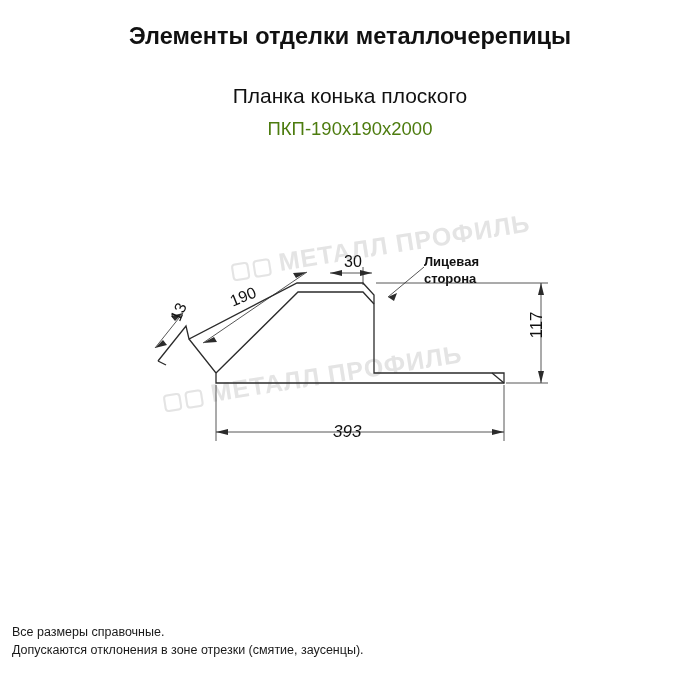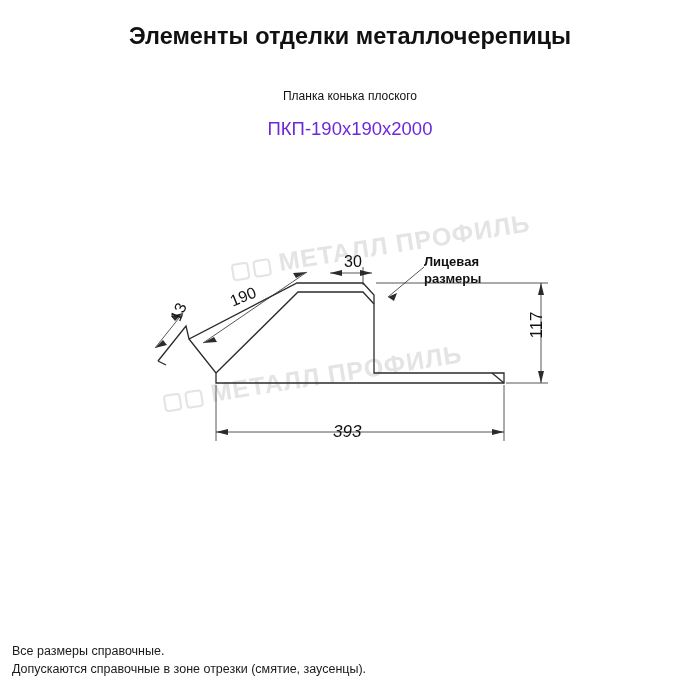--- a/index.html
+++ b/index.html
@@ -28,32 +28,32 @@
     text-align: center;
   }
   .title-main {
     font-size: 23.5px;
     font-weight: bold;
     letter-spacing: 0px;
     line-height: 28px;
     color: #111111;
   }
   .title-sub {
-    font-size: 12px;
+    font-size: 21px;
     font-weight: normal;
     margin-top: 34px;
     line-height: 24px;
     color: #111111;
   }
   .title-code {
     font-size: 18.5px;
     font-weight: normal;
     margin-top: 9px;
     line-height: 24px;
-    color: #6d28d9;
+    color: #4d7c0f;
   }
   .drawing {
     position: absolute;
     left: 0;
     top: 185px;
     width: 700px;
     height: 300px;
   }
   .watermarks {
     position: absolute;
@@ -125,21 +125,21 @@
     left: 424px;
     top: 68px;
     font-weight: bold;
     font-size: 13px;
     line-height: 17px;
     text-align: left;
   }
   .footer {
     position: absolute;
     left: 12px;
-    bottom: 6px;
+    bottom: 25px;
     width: 676px;
   }
   .footer-line {
     font-size: 12.5px;
     line-height: 18px;
     color: #1a1a1a;
   }
 </style>
 </head>
 <body>
@@ -216,22 +216,22 @@
     </svg>
 
     <div class="label dim-393">393</div>
     <div class="label dim-190">190</div>
     <div class="label dim-40">30</div>
     <div class="label dim-13">13</div>
     <div class="label dim-117">117</div>
 
     <div class="label face-label">
       <div>Лицевая</div>
-      <div>размеры</div>
+      <div>сторона</div>
     </div>
   </div>
 
   <div class="footer">
     <div class="footer-line">Все размеры справочные.</div>
-    <div class="footer-line">Допускаются справочные в зоне отрезки (смятие, заусенцы).</div>
+    <div class="footer-line">Допускаются отклонения в зоне отрезки (смятие, заусенцы).</div>
   </div>
 
 </div>
 
 </body></html>

